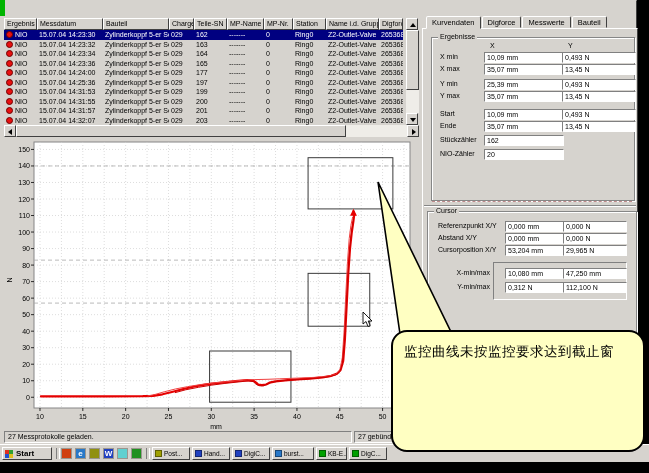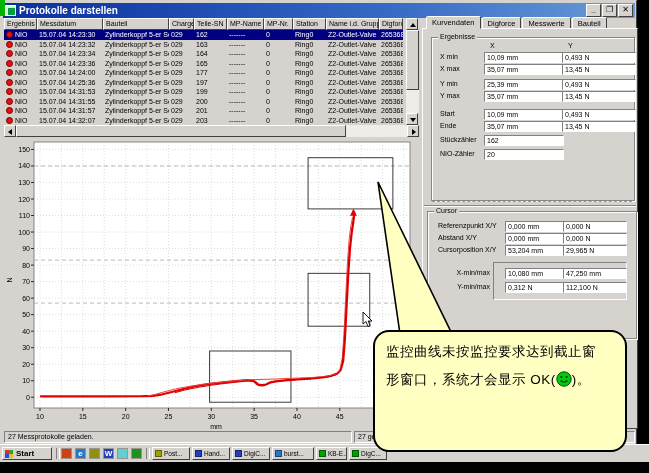--- a/index.html
+++ b/index.html
@@ -31,33 +31,33 @@
   .td{box-sizing:border-box;font-size:7px;line-height:9px;padding:0 2px;overflow:hidden;white-space:nowrap;}
   .nio-face{display:inline-block;width:7px;height:7px;border-radius:50%;background:#e81010;
             border:1px solid #700000;box-sizing:border-box;margin-right:2px;vertical-align:-1px;}
   .sb{position:absolute;background:#d6d3ce;}
   .sb-btn{position:absolute;width:12px;height:12px;background:#d6d3ce;border:1px solid;
           border-color:#fff #404040 #404040 #fff;box-sizing:border-box;}
   .arr{position:absolute;width:0;height:0;}
   .thumb{position:absolute;background:#d6d3ce;border:1px solid;border-color:#fff #404040 #404040 #fff;box-sizing:border-box;}
   .track{position:absolute;background:#efede8;}
   
-  #tabs{position:absolute;left:425px;top:15px;height:13px;display:flex;align-items:flex-end;}
+  #tabs{position:absolute;left:425px;top:15px;height:13px;display:flex;}
   .tab{box-sizing:border-box;height:12px;background:#d6d3ce;border:1px solid;border-color:#fff #404040 transparent #fff;
        border-radius:2px 2px 0 0;font-size:7.5px;line-height:11px;padding:0 5px;margin-right:1px;color:#000;}
   .tab.active{height:13px;font-weight:normal;z-index:3;}
   #panel{position:absolute;left:421px;top:27px;width:216px;height:401px;background:#d6d3ce;
          border:1px solid;border-color:#fff #404040 #404040 #fff;box-sizing:border-box;}
   .groupbox{position:absolute;border:1px solid #868686;box-shadow:1px 1px 0 #fff,inset 1px 1px 0 #fff;}
   .gb-legend{position:absolute;top:-5px;left:6px;background:#d6d3ce;font-size:7px;padding:0 2px;color:#000;}
   
   #chart{position:absolute;left:3px;top:137px;width:418px;height:291px;}
   
   #callout-tail{position:absolute;left:370px;top:178px;z-index:40;}
-  #callout{position:absolute;left:373px;top:330px;width:254px;height:122px;background:#ffffc2;
+  #callout{position:absolute;left:391px;top:330px;width:254px;height:122px;background:#ffffc2;
            border:2px solid #000;border-radius:16px;box-sizing:border-box;z-index:41;
            padding:7px 8px 4px 11px;color:#000;}
   .co-line{height:28px;line-height:26px;font-size:13.5px;white-space:nowrap;letter-spacing:0.5px;}
   .face{display:inline-block;vertical-align:-3px;}
   
   .statuspane{position:absolute;top:430px;height:12px;background:#d6d3ce;border:1px solid;
               border-color:#808080 #fff #fff #808080;box-sizing:border-box;font-size:7px;line-height:10px;
               padding:0 3px;overflow:hidden;white-space:nowrap;color:#000;}
   
   #taskbar{position:absolute;left:0;top:444px;width:649px;height:17px;background:#d6d3ce;border-top:1px solid #fff;}
@@ -73,29 +73,20 @@
   .sep{position:absolute;top:3px;width:2px;height:11px;border-left:1px solid #808080;border-right:1px solid #fff;}
   #greenpatch{position:absolute;left:0;top:0;width:5px;height:16px;background:#00b400;z-index:5;}
   #mousecur{position:absolute;left:362px;top:312px;z-index:30;}
 </style>
 </head>
 <body>
 
 <div id="screen">
 
   <div class="win">
-    <div class="titlebar">
-      <span class="title-ico"></span>
-      <span class="title-txt">Protokolle darstellen</span>
-      <span class="tb-btns">
-        <span class="tb-btn">_</span>
-        <span class="tb-btn">❐</span>
-        <span class="tb-btn">✕</span>
-      </span>
-    </div>
 
     <div id="tablewrap">
       <div class="thead" id="thead">
           <div class="th" style="width: 33px;">Ergebnis</div>
           <div class="th" style="width: 66px;">Messdatum</div>
           <div class="th" style="width: 66px;">Bauteil</div>
           <div class="th" style="width: 25px;">Charge</div>
           <div class="th" style="width: 33px;">Teile-SN</div>
           <div class="th" style="width: 37px;">MP-Name</div>
           <div class="th" style="width: 29px;">MP-Nr.</div>
@@ -426,28 +417,20 @@
   <svg id="mousecur" width="12" height="16">
     <polygon points="1,0 1,12 4,9.5 6,14.5 8.2,13.5 6.2,9 10,9" fill="#fff" stroke="#000" stroke-width="0.9"></polygon>
   </svg>
 
   <svg id="callout-tail" width="95" height="162">
     <polygon id="tailpoly" points="8,4 30,156 82,156" fill="#ffffc2" stroke="#000" stroke-width="1.6"></polygon>
   </svg>
 
   <div id="callout">
     <div class="co-line">监控曲线未按监控要求达到截止窗</div>
-    <div class="co-line">
-      <span>形窗口，系统才会显示 OK(</span><svg class="face" width="16" height="16">
-          <circle cx="8" cy="8" r="7.2" fill="#00c814" stroke="#005000"></circle>
-          <circle cx="5.4" cy="6" r="1.1" fill="#003800"></circle>
-          <circle cx="10.6" cy="6" r="1.1" fill="#003800"></circle>
-          <path d="M4.6,9.6 Q8,12.6 11.4,9.6" fill="none" stroke="#003800" stroke-width="1.3"></path>
-        </svg><span>)。</span>
-    </div>
   </div>
 
   <div id="taskbar">
     <div id="startbtn" class="raised">
       <span class="flag">
         <i style="background:#e03020;"></i>
           <i style="background:#30a030;"></i>
           <i style="background:#2050d0;"></i>
           <i style="background:#e0c020;"></i>
       </span>

